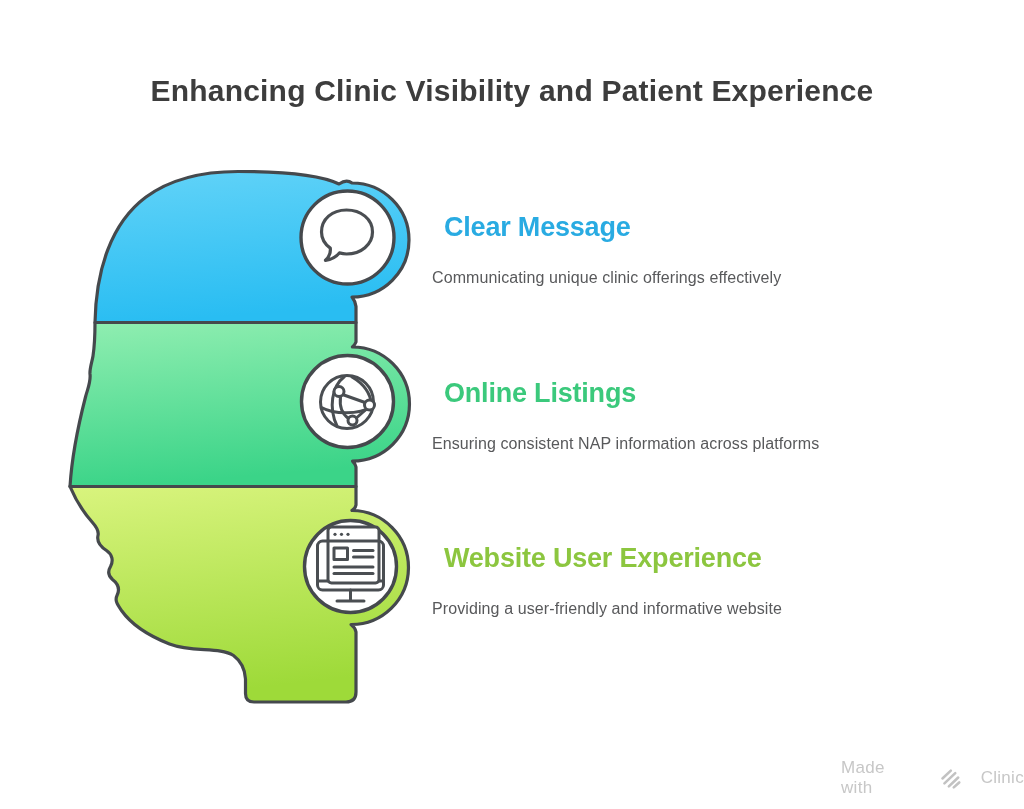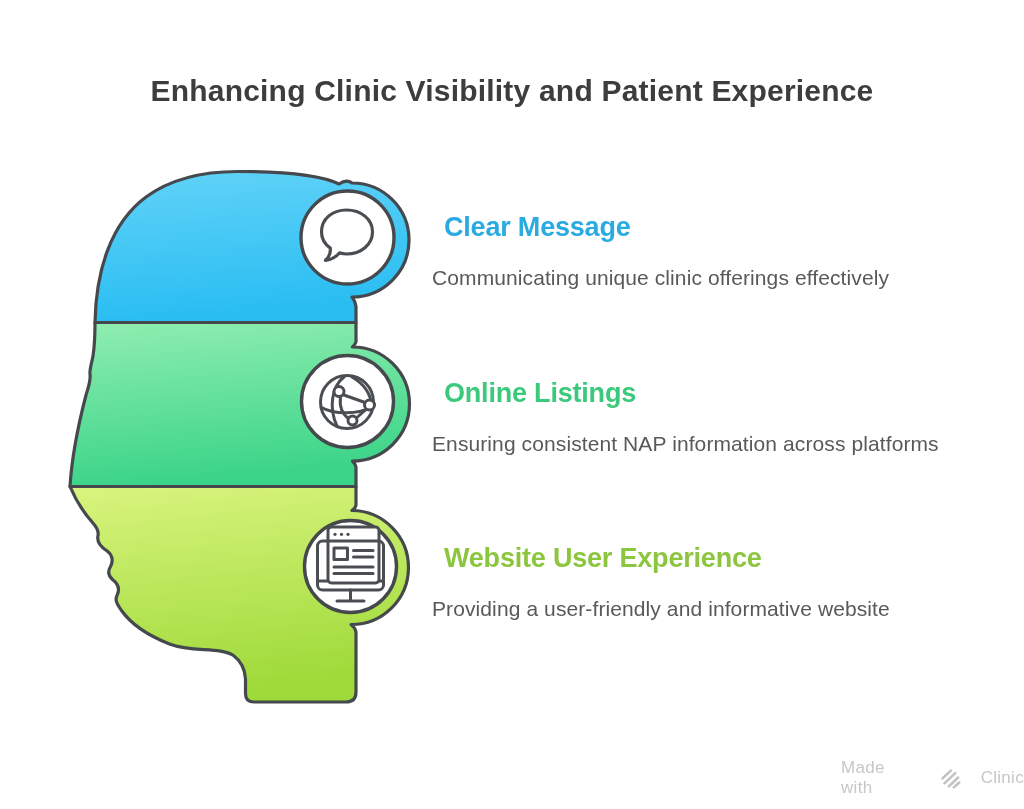--- a/index.html
+++ b/index.html
@@ -15,21 +15,21 @@
   .head-svg{position:absolute;left:0;top:0;}
   .item{position:absolute;left:432px;width:560px;}
   .item-1{top:199px;}
   .item-2{top:365px;}
   .item-3{top:530px;}
   .item h2{
     margin:12px;font-size:27px;font-weight:bold;letter-spacing:-0.2px;
     line-height:32px;
   }
   .item p{
-    margin:23px 0 0 0;font-size:21px;color:#58595b;line-height:24px;
+    margin:23px 0 0 0;font-size:16px;color:#58595b;line-height:24px;
     letter-spacing:0.1px;
   }
   .watermark{
     position:absolute;top:758px;left:841px;display:flex;align-items:center;
     gap:20px;font-size:17px;color:#c7c7c7;letter-spacing:0.3px;
   }
   .watermark svg{display:block;}
 </style>
 </head>
 <body>

